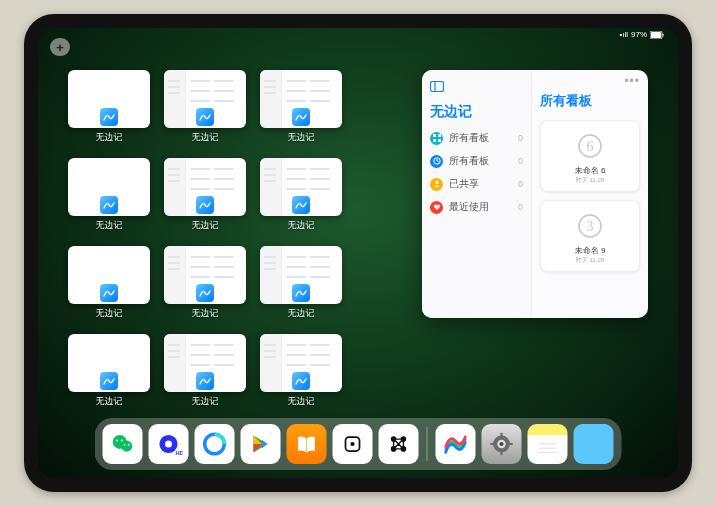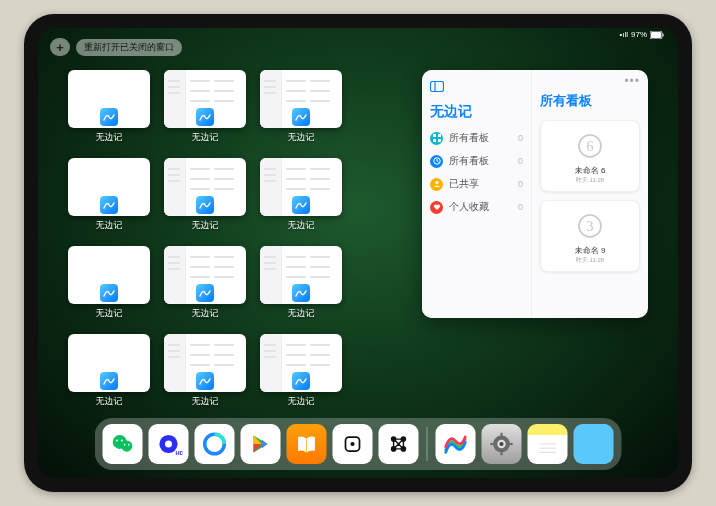--- a/index.html
+++ b/index.html
@@ -274,21 +274,20 @@
       <span>97%</span>
       <svg width="14" height="8" viewBox="0 0 14 8">
           <rect x="0" y="0" width="12" height="8" rx="2" fill="none" stroke="#fff" stroke-width="0.8"></rect>
           <rect x="1" y="1" width="10" height="6" rx="1" fill="#fff"></rect>
           <rect x="12.5" y="2.5" width="1" height="3" rx="0.5" fill="#fff"></rect>
         </svg>
     </div>
 
     <div class="top-controls">
       <div class="plus-btn">+</div>
-      <div class="reopen-btn">重新打开已关闭的窗口</div>
     </div>
 
     <div class="content-area">
       <div class="thumbs-grid" id="thumbs-grid">
           <div class="thumb-row">
             <div class="thumb-item">
               <div class="thumb-card blank">
                 <div class="thumb-badge">
                   <svg viewBox="0 0 12 12">
                     <path d="M1 9 Q4 2 6 6 T11 4" fill="none" stroke="#fff" stroke-width="1.4" stroke-linecap="round"></path>
@@ -538,21 +537,21 @@
                 </span>
                 <span>已共享</span>
                 <span class="count">0</span>
               </div>
               <div class="panel-item">
                 <span class="dot" style="background:#ff3b30">
                   <svg width="8" height="8" viewBox="0 0 8 8">
                     <path d="M4 7 L1 4 A1.6 1.6 0 1 1 4 2.5 A1.6 1.6 0 1 1 7 4 Z" fill="#fff"></path>
                   </svg>
                 </span>
-                <span>个人收藏</span>
+                <span>最近使用</span>
                 <span class="count">0</span>
               </div>
             </div>
         </div>
         <div class="panel-right">
           <div class="panel-right-title">所有看板</div>
           <div id="boards">
               <div class="board-card">
                 <div class="board-sketch">
                   <svg width="36" height="32" viewBox="0 0 36 32">

